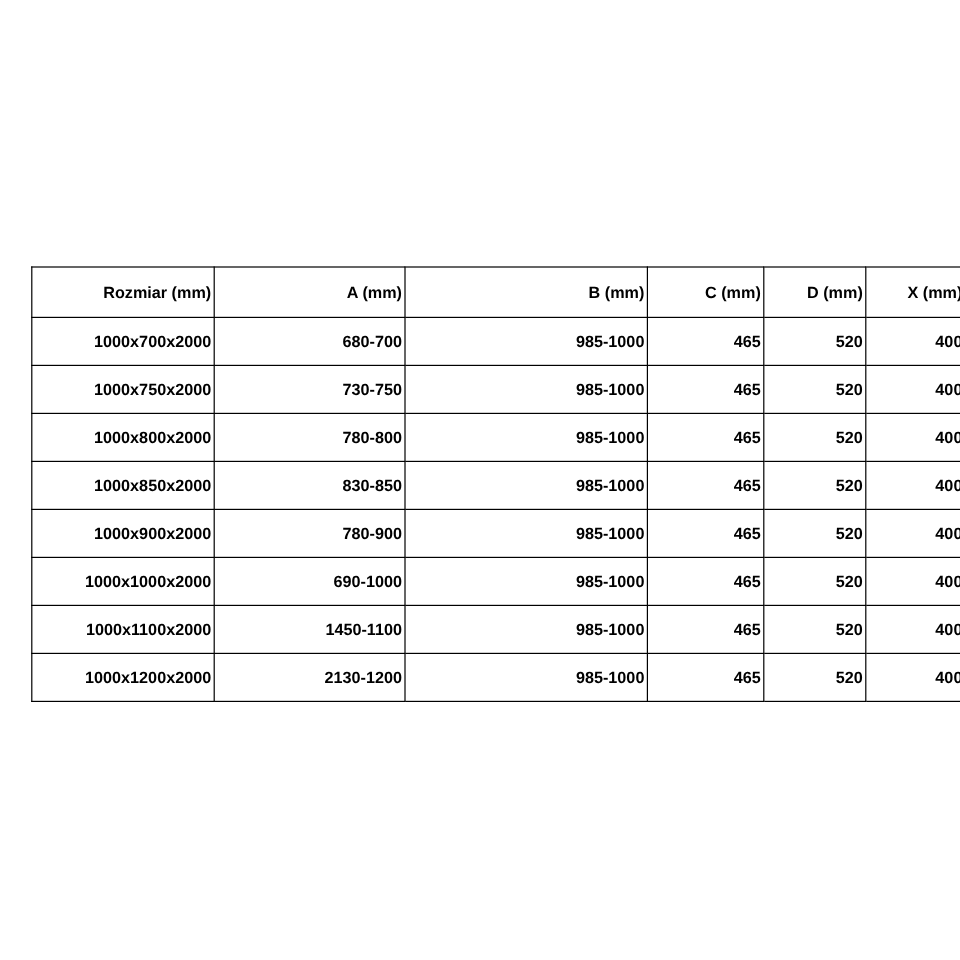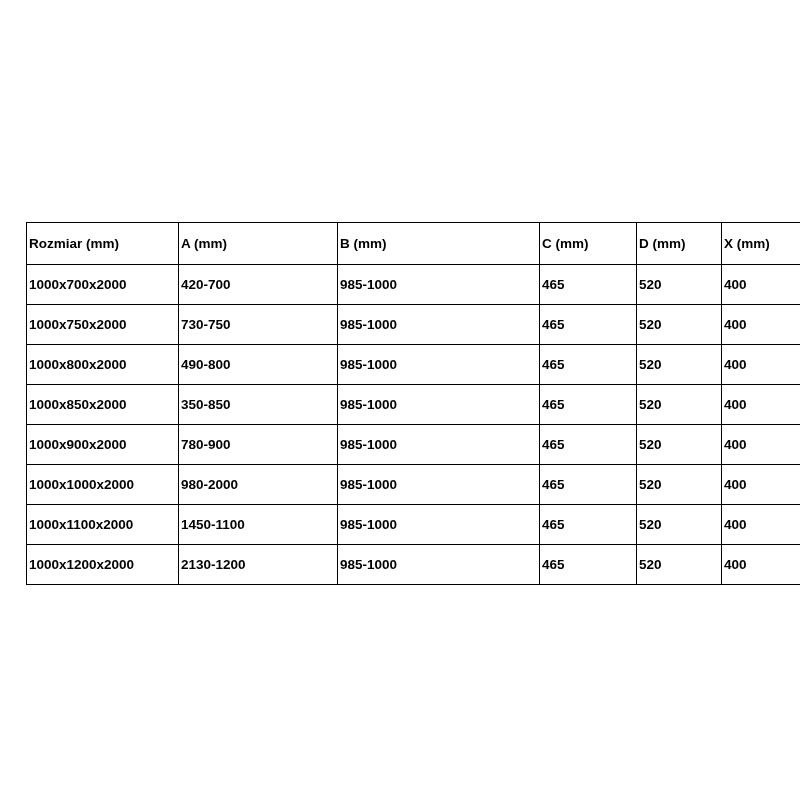--- a/index.html
+++ b/index.html
@@ -25,21 +25,21 @@
     top: 222px;
     width: 748px;
   }
   table.spec {
     border-collapse: collapse;
     width: 748px;
     table-layout: fixed;
   }
   table.spec td, table.spec th {
     border: 1px solid #000000;
-    text-align: left;
+    text-align: right;
     vertical-align: middle;
     font-size: 13.5px;
     font-weight: bold;
     height: 40px;
     padding: 0 2px;
     box-sizing: border-box;
     white-space: nowrap;
   }
   table.spec thead th {
     height: 42px;
@@ -72,61 +72,61 @@
           <th>A (mm)</th>
           <th>B (mm)</th>
           <th>C (mm)</th>
           <th>D (mm)</th>
           <th>X (mm)</th>
         </tr>
       </thead>
       <tbody>
         <tr>
           <td>1000x700x2000</td>
-          <td>420-700</td>
+          <td>680-700</td>
           <td>985-1000</td>
           <td>465</td>
           <td>520</td>
           <td>400</td>
         </tr>
         <tr>
           <td>1000x750x2000</td>
           <td>730-750</td>
           <td>985-1000</td>
           <td>465</td>
           <td>520</td>
           <td>400</td>
         </tr>
         <tr>
           <td>1000x800x2000</td>
-          <td>490-800</td>
+          <td>780-800</td>
           <td>985-1000</td>
           <td>465</td>
           <td>520</td>
           <td>400</td>
         </tr>
         <tr>
           <td>1000x850x2000</td>
-          <td>350-850</td>
+          <td>830-850</td>
           <td>985-1000</td>
           <td>465</td>
           <td>520</td>
           <td>400</td>
         </tr>
         <tr>
           <td>1000x900x2000</td>
           <td>780-900</td>
           <td>985-1000</td>
           <td>465</td>
           <td>520</td>
           <td>400</td>
         </tr>
         <tr>
           <td>1000x1000x2000</td>
-          <td>980-2000</td>
+          <td>690-1000</td>
           <td>985-1000</td>
           <td>465</td>
           <td>520</td>
           <td>400</td>
         </tr>
         <tr>
           <td>1000x1100x2000</td>
           <td>1450-1100</td>
           <td>985-1000</td>
           <td>465</td>

